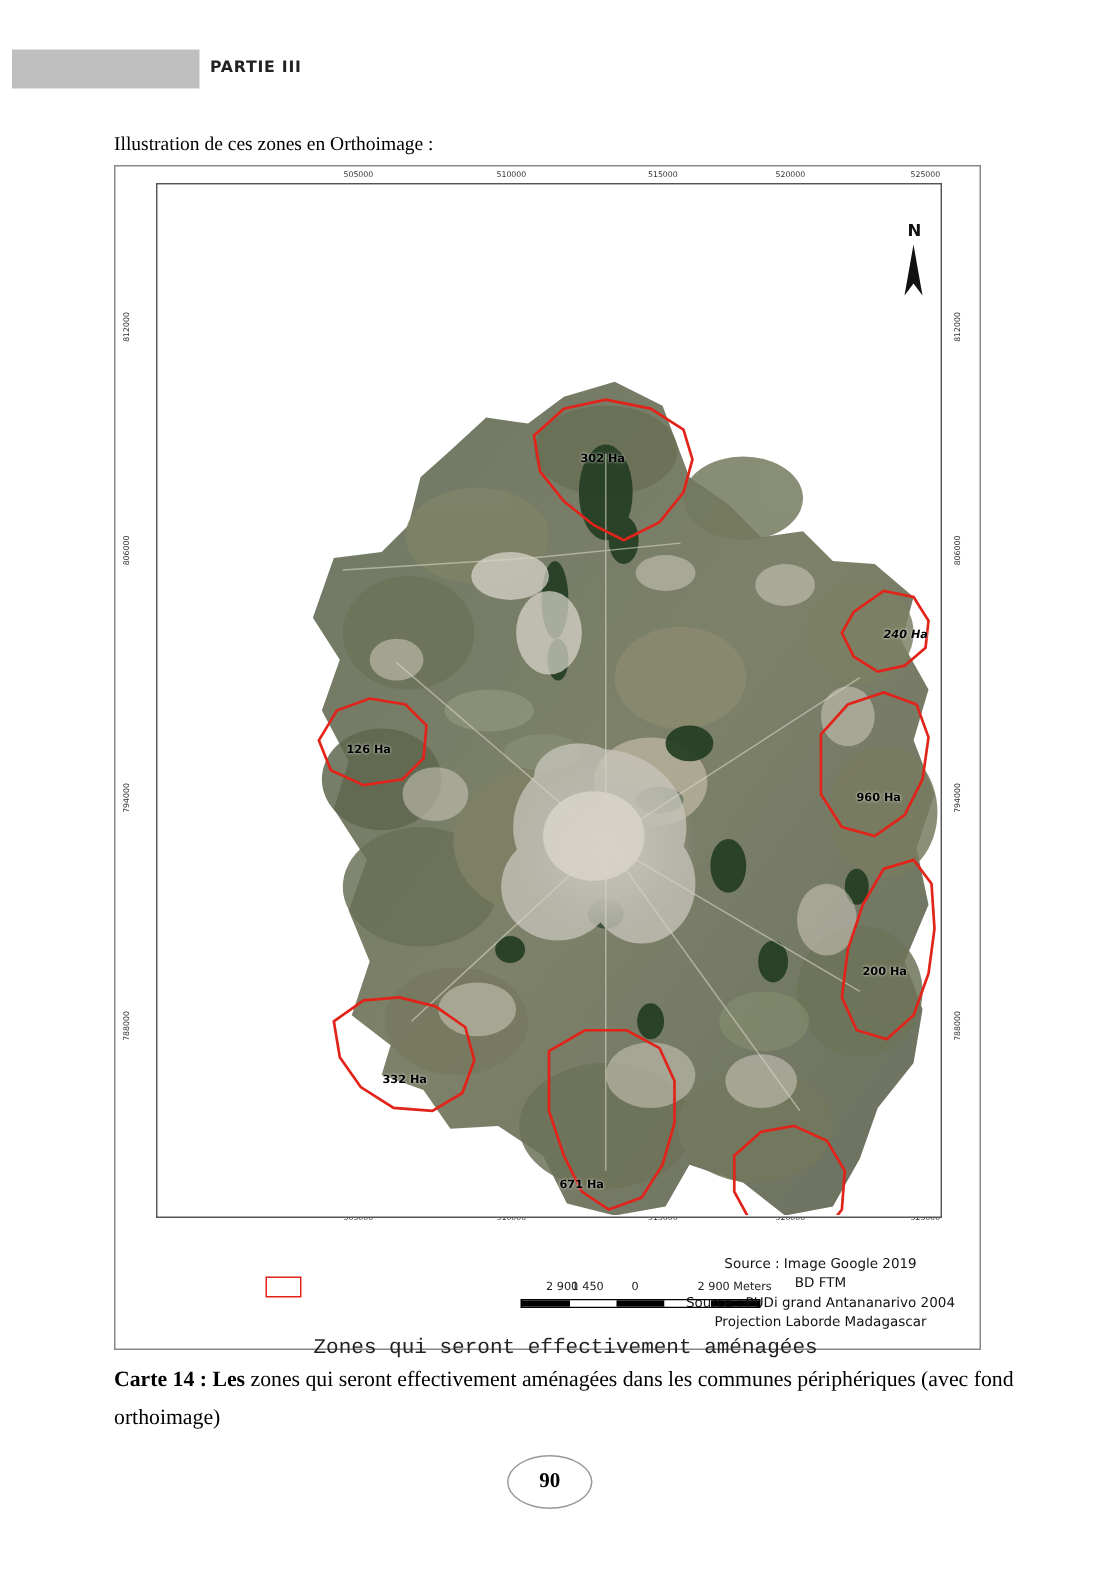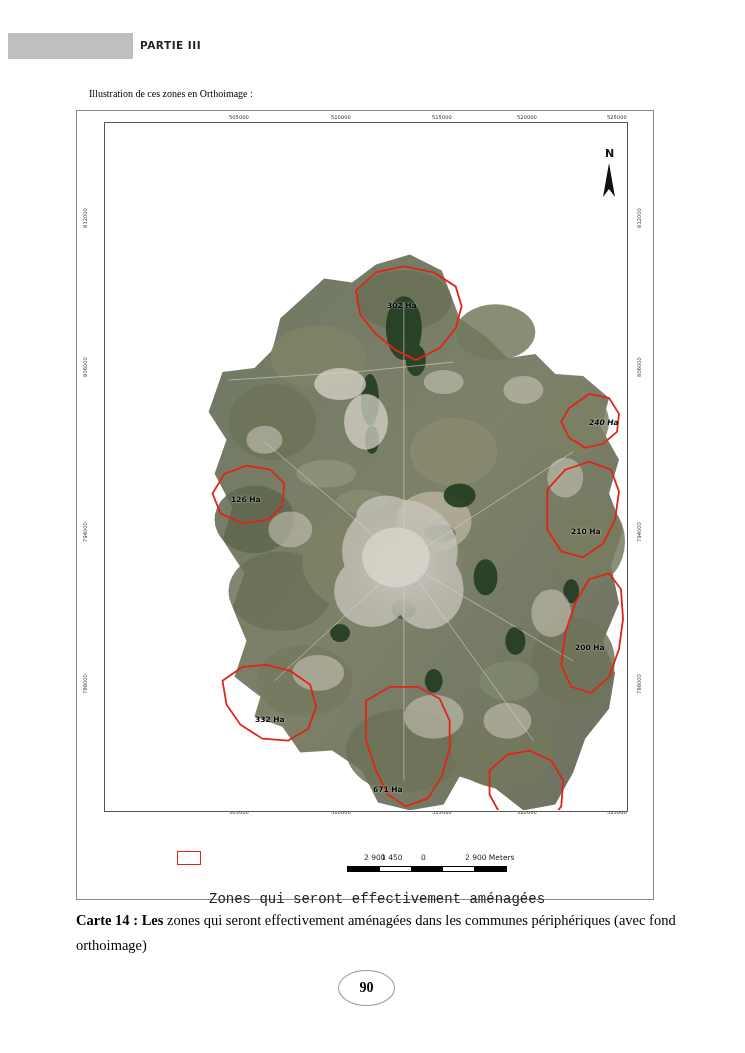--- a/index.html
+++ b/index.html
@@ -32,23 +32,23 @@
     font-family: "DejaVu Sans", sans-serif;
     font-size: 10.5px;
     letter-spacing: 0.5px;
     font-weight: bold;
     color: #222;
   }
 
   
   .intro-line {
     position: absolute;
-    left: 89px;
+    left: 76px;
     top: 88px;
-    font-size: 10px;
+    font-size: 13px;
   }
 
   
   .figure-frame {
     position: absolute;
     left: 76px;
     top: 110px;
     width: 578px;
     height: 790px;
     border: 1px solid #888;
@@ -353,21 +353,21 @@
                  L324,678 L302,686 L284,674 L272,650 L262,620 Z"></path>
 
         <path d="M386,650 L404,634 L426,630 L448,640 L460,660 L458,686 L444,704
                  L420,708 L398,696 L386,674 Z"></path>
       </g>
     </svg>
 
     <div class="zone-label" style="left:282px; top:178px;">302 Ha</div>
     <div class="zone-label" style="left:484px; top:295px;font-style:italic;">240 Ha</div>
     <div class="zone-label" style="left:126px; top:372px;">126 Ha</div>
-    <div class="zone-label" style="left:466px; top:404px;">210 Ha</div>
+    <div class="zone-label" style="left:466px; top:404px;">960 Ha</div>
     <div class="zone-label" style="left:470px; top:520px;">200 Ha</div>
     <div class="zone-label" style="left:150px; top:592px;">332 Ha</div>
     <div class="zone-label" style="left:268px; top:662px;">671 Ha</div>
 
     <div class="north-letter" style="left:500px; top:24px;">N</div>
     <svg style="position:absolute; left:494px; top:40px;" width="20" height="36">
       <polygon points="10,0 16,34 10,26 4,34" fill="#111"></polygon>
     </svg>
   </div>
 
@@ -383,20 +383,26 @@
     </div>
     <div class="scalebar">
       <div style="flex:1; background:#000;"></div>
       <div style="flex:1; background:#fff;"></div>
       <div style="flex:1; background:#000;"></div>
       <div style="flex:1; background:#fff;"></div>
       <div style="flex:1; background:#000;"></div>
     </div>
   </div>
 
+  <div class="source-block">
+    <div>Source : Image Google 2019</div>
+    <div>BD FTM</div>
+    <div>Source : PUDi grand Antananarivo 2004</div>
+    <div>Projection Laborde Madagascar</div>
+  </div>
 
 </div>
 
 <div class="caption">
   <b>Carte 14 : Les</b><span> zones qui seront effectivement aménagées dans les communes périphériques (avec fond orthoimage)</span>
 </div>
 
 <div class="page-num">90</div>
 
 </body></html>

